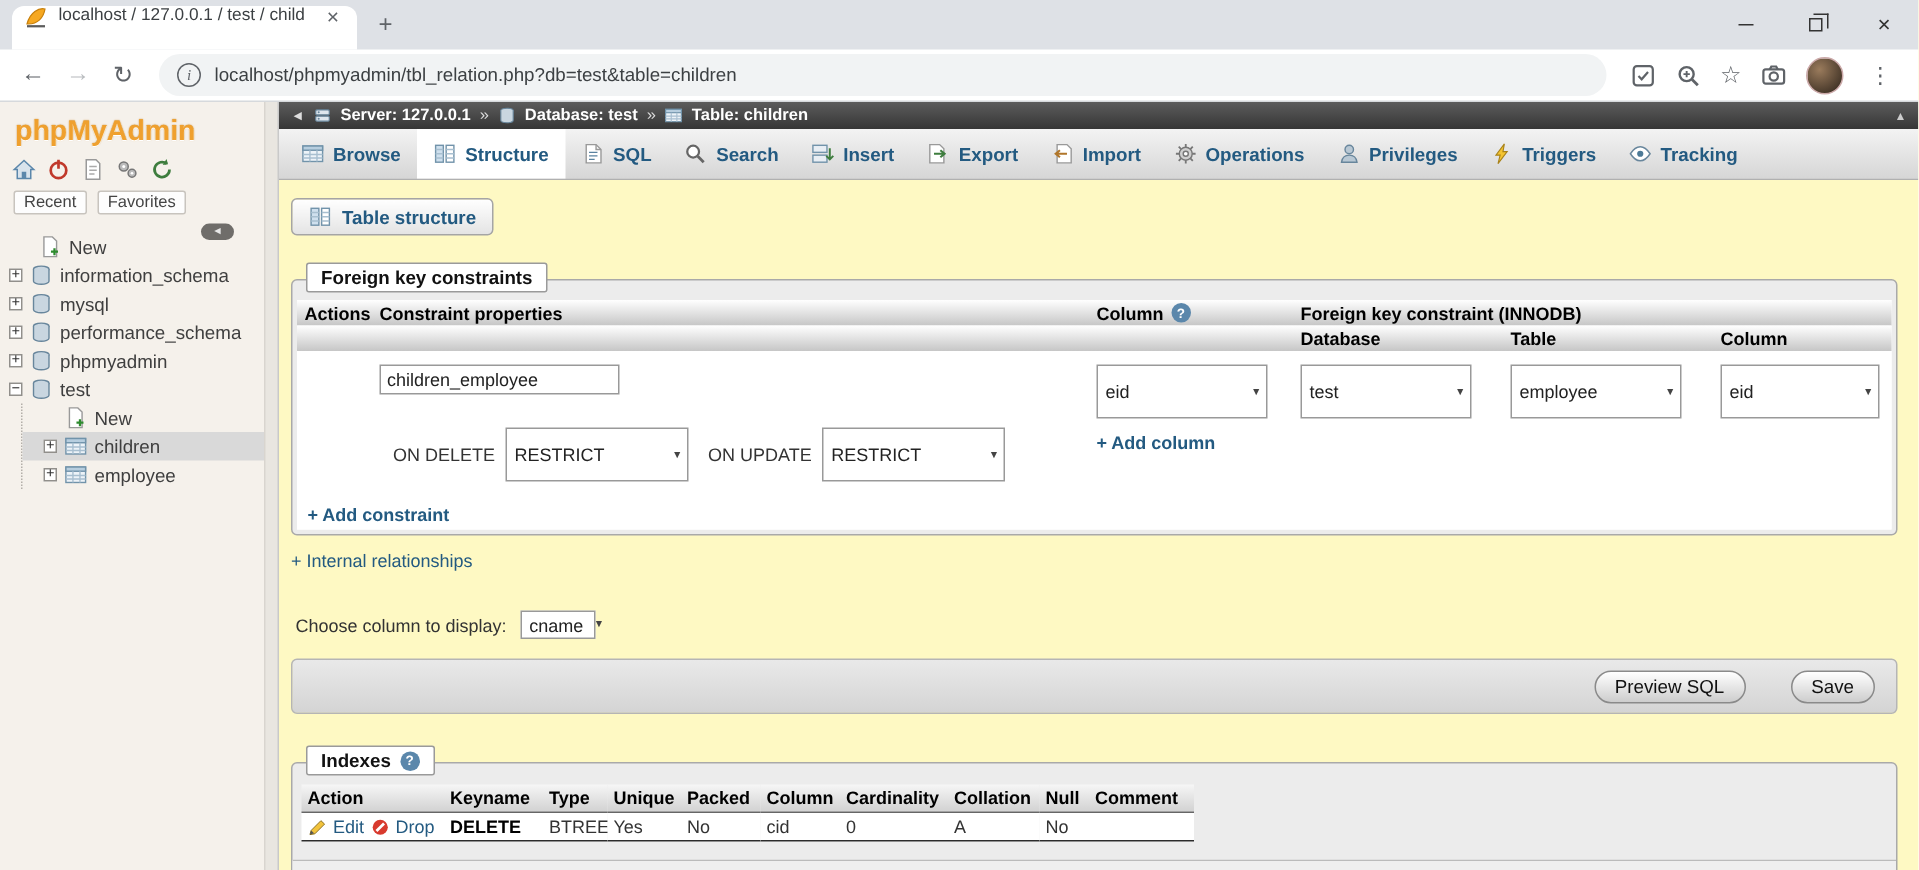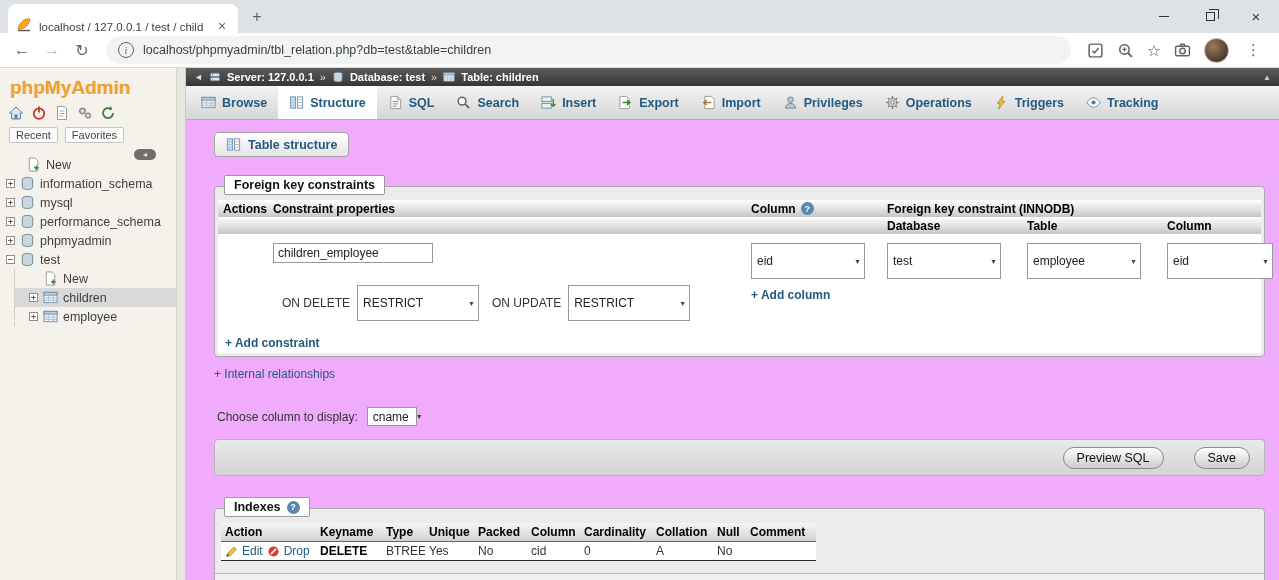--- a/index.html
+++ b/index.html
@@ -2,21 +2,21 @@
 <html><head>
 <meta charset="utf-8">
 <style>
   * { margin:0; padding:0; box-sizing:border-box; }
   html,body { width:1279px; height:580px; overflow:hidden; }
   body { font-family:"Liberation Sans","DejaVu Sans",sans-serif; font-size:12px; color:#444; background:#fff; }
   .screen { position:relative; width:1279px; height:580px; overflow:hidden; }
 
   
   .tabstrip { height:33px; background:#dee1e6; display:flex; align-items:flex-end; padding-left:8px; position:relative; }
-  .btab { width:230px; height:29px; background:#fff; border-radius:8px 8px 0 0; display:flex; align-items:flex-end; padding:0 8px; gap:7px; }
+  .btab { width:230px; height:29px; background:#fff; border-radius:8px 8px 0 0; display:flex; align-items:flex-start; padding:0 8px; gap:7px; }
   .btab .title { font-size:11.5px; color:#3c4043; white-space:nowrap; overflow:hidden; flex:1; }
   .tab-close { color:#5f6368; font-size:14px; line-height:14px; width:16px; text-align:center; cursor:pointer; }
   .favicon { width:16px; height:16px; flex-shrink:0; display:inline-block; }
   .favicon svg { width:16px; height:16px; }
   .newtab { width:26px; height:26px; margin:0 0 3px 6px; display:flex; align-items:center; justify-content:center; color:#5f6368; font-size:16px; }
   .wincontrols { position:absolute; right:0; top:0; height:33px; display:flex; }
   .wc { width:46px; height:100%; display:flex; align-items:center; justify-content:center; position:relative; }
   .wc-min { width:10px; height:1px; background:#333; display:block; }
   .wc-rest { width:9px; height:9px; border:1px solid #333; background:transparent; display:block; position:relative; }
   .wc-rest:before { content:""; position:absolute; left:2px; top:-4px; width:9px; height:9px; border:1px solid #333; border-left:none; border-bottom:none; }
@@ -75,21 +75,21 @@
   .crumb .collapse { color:#ccc; font-size:8px; }
 
   
   .tabbar { height:34px; background:linear-gradient(#f3f3f3,#d6d6d6); border-bottom:1px solid #b0b0b0; display:flex; align-items:stretch; padding-left:4px; flex-shrink:0; }
   .mtab { display:flex; align-items:center; gap:6px; padding:0 11px; color:#235a81; font-weight:bold; font-size:12.5px; cursor:pointer; }
   .mtab.active { background:#fff; }
   .mtab .mi { width:15px; height:15px; }
   .mtab .mi svg { width:15px; height:15px; }
 
   
-  .content { flex:1; padding:11px 14px 0 24px; overflow:hidden; position:relative; background:#f0abfc; }
+  .content { flex:1; padding:11px 14px 0 4px; overflow:hidden; position:relative; background:#fef9c3; }
 
   .subtabs { display:flex; gap:5px; margin:1px 0 0 4px; }
   .subtab { display:flex; align-items:center; gap:7px; border:1px solid #a5a5a5; border-radius:4px; padding:4px 11px; background:linear-gradient(#ffffff,#e4e4e4); color:#235a81; font-weight:bold; font-size:12.5px; cursor:pointer; }
   .subtab .mi { width:15px; height:15px; } .subtab .mi svg { width:15px; height:15px; }
 
   .fieldset { position:relative; border:1px solid #a9a9a9; border-radius:4px; background:#ececec; margin:29px 0 0 4px; }
   .legend { position:absolute; top:-12px; left:9px; background:#fff; border:1px solid #9a9a9a; border-radius:2px; padding:2px 9px; font-weight:bold; font-size:12.5px; color:#111; display:flex; align-items:center; gap:6px; z-index:2; }
   .help { width:13px; height:13px; border-radius:50%; background:#5b87ab; color:#fff; font-size:9px; font-weight:bold; display:inline-flex; align-items:center; justify-content:center; flex-shrink:0; }
 
   .fkwrap { margin:13px 3px 3px 3px; background:#fff; }
@@ -449,29 +449,29 @@
             <span>Export</span>
           </div>
         <div class="mtab">
             <span class="mi"><svg>
                 <use href="#i-import"></use>
               </svg></span>
             <span>Import</span>
           </div>
         <div class="mtab">
             <span class="mi"><svg>
+                <use href="#i-ops"></use>
+              </svg></span>
+            <span>Operations</span>
+          </div>
+        <div class="mtab">
+            <span class="mi"><svg>
                 <use href="#i-priv"></use>
               </svg></span>
             <span>Privileges</span>
-          </div>
-        <div class="mtab">
-            <span class="mi"><svg>
-                <use href="#i-ops"></use>
-              </svg></span>
-            <span>Operations</span>
           </div>
         <div class="mtab">
             <span class="mi"><svg>
                 <use href="#i-trig"></use>
               </svg></span>
             <span>Triggers</span>
           </div>
         <div class="mtab">
             <span class="mi"><svg>
                 <use href="#i-track"></use>

